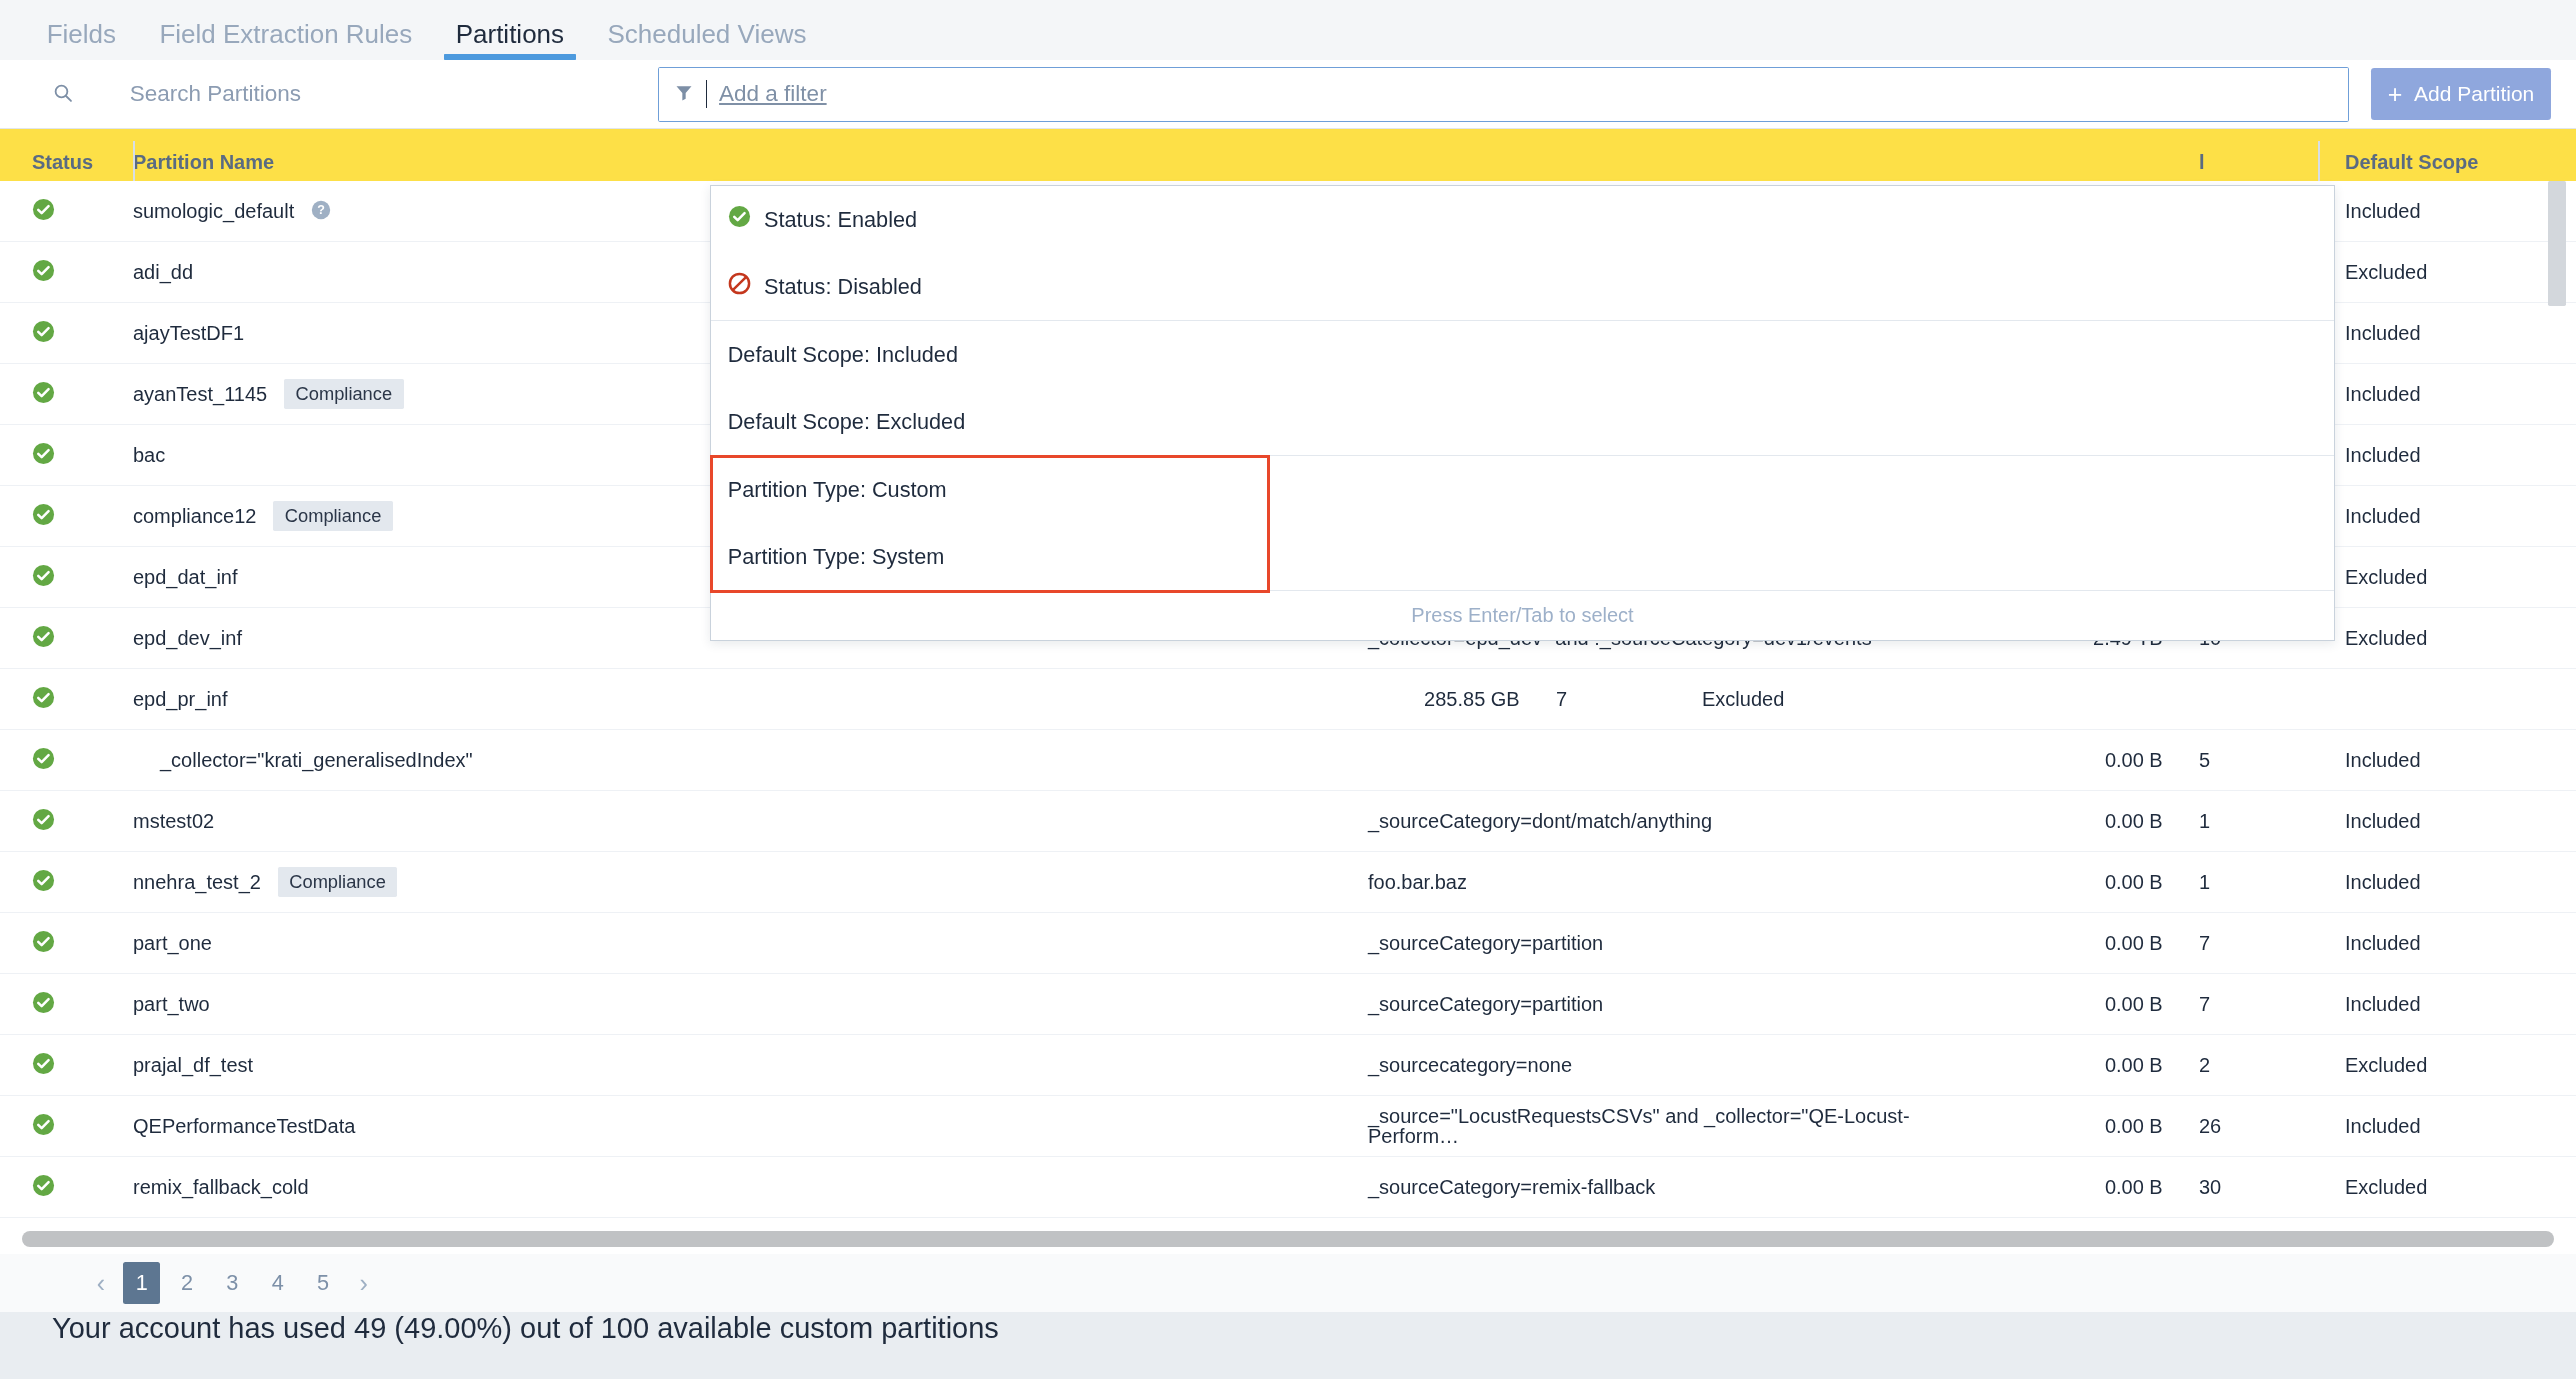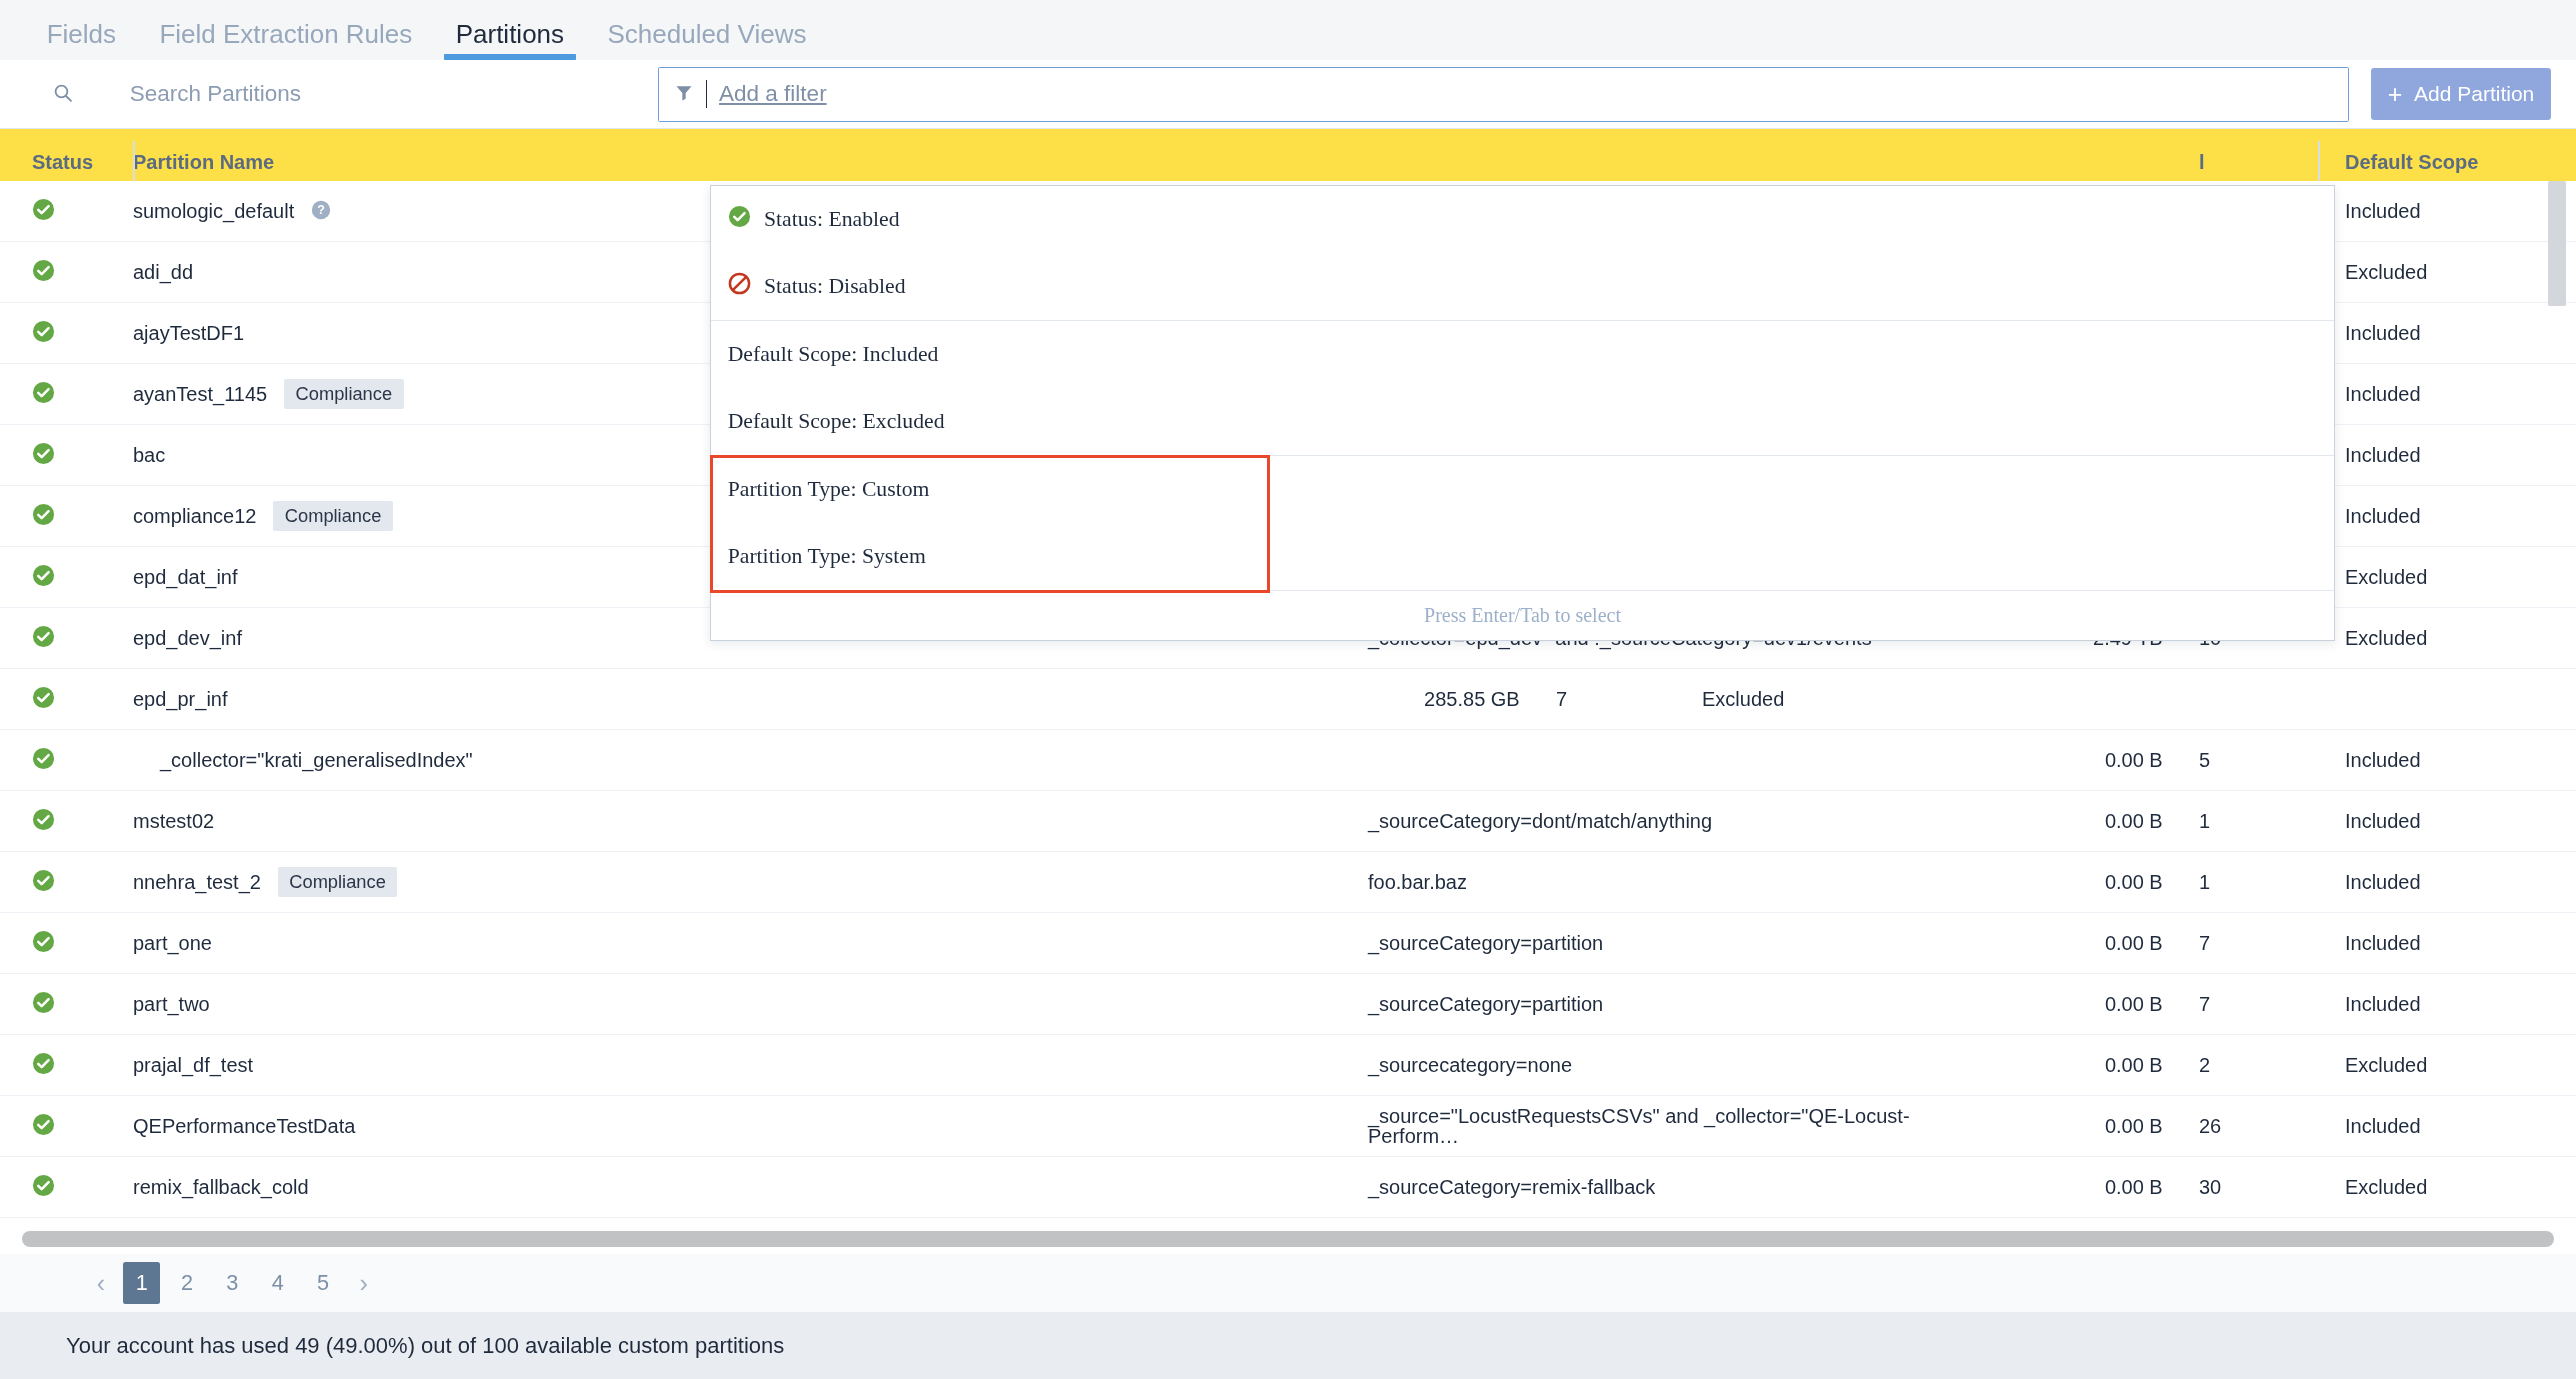--- a/index.html
+++ b/index.html
@@ -246,37 +246,35 @@
     padding: 0 6.7px;
   }
   .pg.current { background: #5d7691; color: #ffffff; }
   .pg.arrow { color: #9fb0c4; font-size: 25px; min-width: 28px; }
   .account-bar {
     position: absolute;
     left: 0; right: 0; bottom: 0;
     height: 67px;
     background: #e9edf1;
     display: flex;
-    align-items: center;
-    padding-left: 66px;
-    font-size: 22px;
+    padding-left: 52px;
+    font-size: 29px;
     color: #1f2b3d;
   }
 
   
   .dropdown {
     position: absolute;
     left: 710px;
     top: 125px;
     width: 1625px;
     background: #ffffff;
     border: 0.8px solid #c9d2dc;
     box-shadow: 0 2.5px 10px rgba(30,45,65,0.10);
     z-index: 50;
-    font-family: Liberation Serif, serif;
   }
   .dd-group { position: relative; }
   .dd-group + .dd-group { border-top: 0.8px solid #e3e8ee; }
   .dd-item {
     height: 67px;
     display: flex;
     align-items: center;
     padding-left: 16.7px;
     gap: 13.3px;
     font-size: 21.7px;

